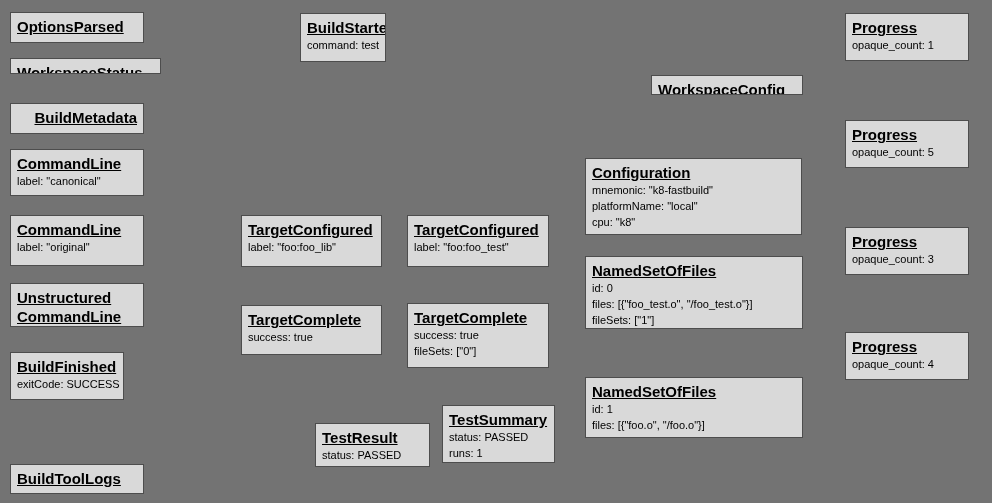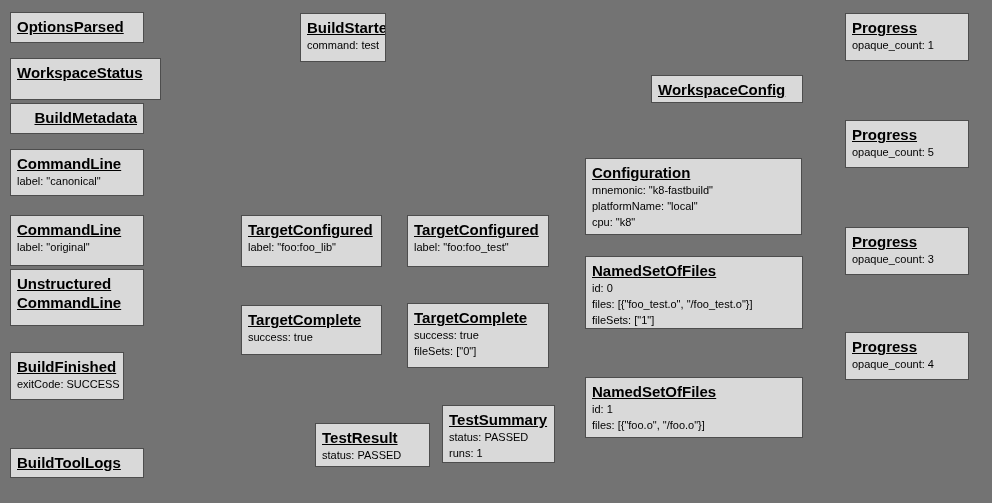--- a/index.html
+++ b/index.html
@@ -38,49 +38,49 @@
 </style>
 </head>
 <body>
 
 <div id="canvas">
 
   <div class="node" style="left:10px;top:12px;width:134px;height:31px;">
     <div class="node-title">OptionsParsed</div>
   </div>
 
-  <div class="node" style="left:10px;top:58px;width:151px;height:42px;">
+  <div class="node" style="left:10px;top:58px;width:151px;height:16px;">
     <div class="node-title">WorkspaceStatus</div>
   </div>
 
   <div class="node" style="left:10px;top:103px;width:134px;height:31px;text-align:right;">
     <div class="node-title">BuildMetadata</div>
   </div>
 
   <div class="node" style="left:10px;top:149px;width:134px;height:47px;">
     <div class="node-title">CommandLine</div>
     <div class="node-line">label: "canonical"</div>
   </div>
 
   <div class="node" style="left:10px;top:215px;width:134px;height:51px;">
     <div class="node-title">CommandLine</div>
     <div class="node-line">label: "original"</div>
   </div>
 
-  <div class="node" style="left:10px;top:269px;width:134px;height:57px;">
+  <div class="node" style="left:10px;top:283px;width:134px;height:44px;">
     <div class="node-title">Unstructured
 CommandLine</div>
   </div>
 
   <div class="node" style="left:10px;top:352px;width:114px;height:48px;">
     <div class="node-title">BuildFinished</div>
     <div class="node-line">exitCode: SUCCESS</div>
   </div>
 
-  <div class="node" style="left:10px;top:448px;width:134px;height:30px;">
+  <div class="node" style="left:10px;top:464px;width:134px;height:30px;">
     <div class="node-title">BuildToolLogs</div>
   </div>
 
 
   <div class="node" style="left:300px;top:13px;width:86px;height:49px;">
     <div class="node-title">BuildStarted</div>
     <div class="node-line">command: test</div>
   </div>
 
 
@@ -109,21 +109,21 @@
     <div class="node-title">TestResult</div>
     <div class="node-line">status: PASSED</div>
   </div>
 
   <div class="node" style="left:442px;top:405px;width:113px;height:58px;">
     <div class="node-title">TestSummary</div>
     <div class="node-line">status: PASSED</div>
     <div class="node-line">runs: 1</div>
   </div>
 
-  <div class="node" style="left:651px;top:75px;width:152px;height:28px;">
+  <div class="node" style="left:651px;top:75px;width:152px;height:20px;">
     <div class="node-title">WorkspaceConfig</div>
   </div>
 
   <div class="node" style="left:585px;top:158px;width:217px;height:77px;">
     <div class="node-title">Configuration</div>
     <div class="node-line">mnemonic: "k8-fastbuild"</div>
     <div class="node-line">platformName: "local"</div>
     <div class="node-line">cpu: "k8"</div>
   </div>
 

